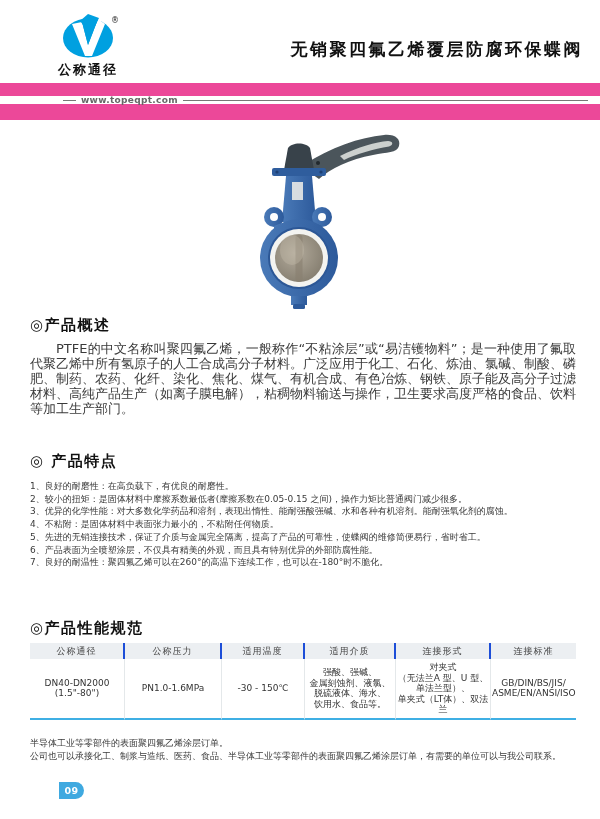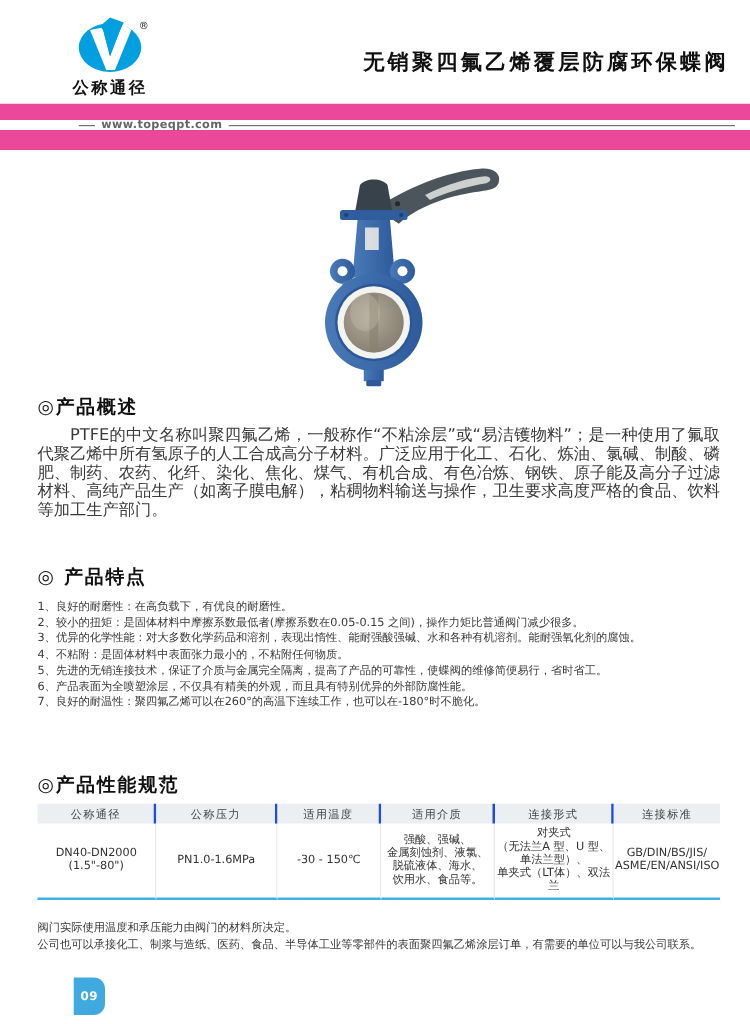--- a/index.html
+++ b/index.html
@@ -39,21 +39,21 @@
   .specs th{background:#eceff2;font-size:9px;font-weight:normal;color:#444;height:16px;padding:0;
             border-right:2px solid #1d4ed8;letter-spacing:1px;}
   .specs th:last-child{border-right:none;}
   .specs td{background:#fff;font-size:9px;color:#333;text-align:center;vertical-align:middle;
             line-height:10.5px;padding:3px 1px;border-right:1px solid #e4e8ea;
             border-bottom:2px solid #3fafe4;white-space:pre-line;}
   .specs td:last-child{border-right:none;}
 
   
   .notes{position:absolute;left:30px;top:737px;width:546px;font-size:9px;line-height:12.5px;color:#3a3a3a;}
-  .page-badge{position:absolute;left:59px;top:782px;width:25px;height:30px;background:#3fa9e0;
+  .page-badge{position:absolute;left:59px;top:782px;width:25px;height:17px;background:#3fa9e0;
               border-radius:0 9px 9px 0;color:#fff;font-size:9.5px;font-weight:bold;
               display:flex;align-items:center;justify-content:center;letter-spacing:0.5px;}
 </style>
 </head>
 <body>
 
 <div class="page">
 
   <div class="logo">
     <svg width="60" height="48" viewBox="0 0 60 48">
@@ -173,21 +173,21 @@
 单法兰型）、
 单夹式（LT体）、双法兰</td>
           <td>GB/DIN/BS/JIS/
 ASME/EN/ANSI/ISO</td>
         </tr>
       </tbody>
     </table>
   </section>
 
   <div class="notes">
-    <div>阀门实际使用温度和承压能力由阀门的材料所决定。</div>
+    <div>半导体工业等零部件的表面聚四氟乙烯涂层订单。</div>
     <div>公司也可以承接化工、制浆与造纸、医药、食品、半导体工业等零部件的表面聚四氟乙烯涂层订单，有需要的单位可以与我公司联系。</div>
   </div>
 
   <div class="page-badge">
     <span>09</span>
   </div>
 
 </div>
 
 </body></html>

